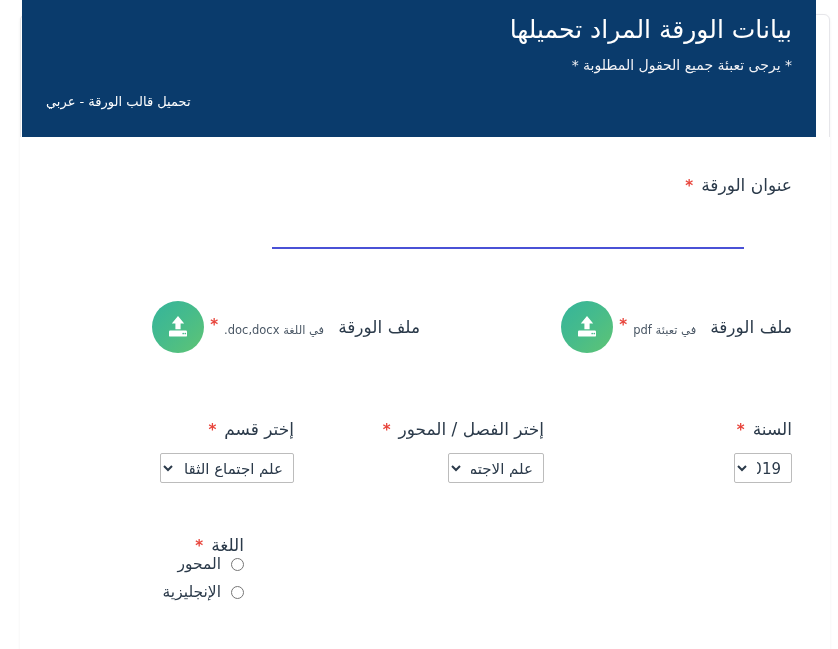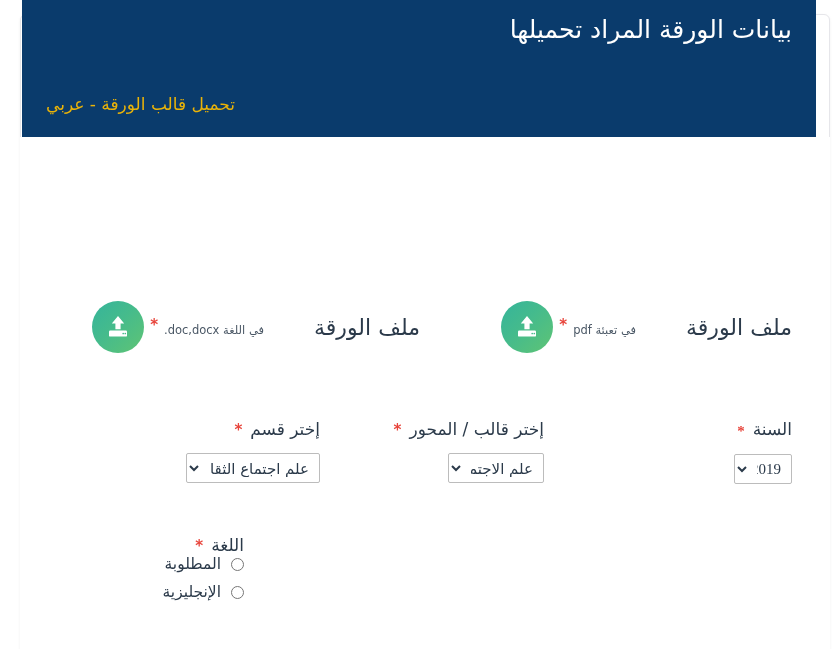--- a/index.html
+++ b/index.html
@@ -74,22 +74,22 @@
     font-size: 14px;
     font-weight: 400;
     color: #f3f3f6;
     white-space: nowrap;
   }
 
   .header-link {
     position: absolute;
     left: 24px;
     top: 94px;
-    font-size: 17px;
-    color: #eab308;
+    font-size: 13px;
+    color: #ffffff;
     text-decoration: none;
     white-space: nowrap;
     cursor: pointer;
   }
 
   
   .form-body {
     position: absolute;
     left: 20px;
     top: 137px;
@@ -155,24 +155,23 @@
     display: flex;
     flex-direction: row;
     align-items: center;
     gap: 0;
     height: 70px;
   }
   .upload-group.pdf  { right: 0; }
   .upload-group.docx { right: 372px; }
 
   .upload-label {
-    font-size: 22px;
-    color: #2b3a4a;
-    white-space: nowrap;
-    margin-left: 36px;
+    font-size: 17px;
+    color: #2b3a4a;
+    white-space: nowrap;
   }
   .upload-hint {
     font-size: 11.5px;
     color: #4b5866;
     white-space: nowrap;
     margin-inline-start: 14px;
     margin-inline-end: 2px;
     position: relative;
     top: 3px;
   }
@@ -206,23 +205,23 @@
     right: 38px;
     top: 282px;
     width: 740px;
     height: 80px;
   }
   .select-group {
     position: absolute;
     top: 0;
     text-align: right;
   }
-  .select-group.year  { right: 0; font-family: Liberation Serif, serif; }
+  .select-group.year  { right: 0; }
   .select-group.axis   { right: 248px; }
-  .select-group.dept   { right: 472px; }
+  .select-group.dept   { right: 498px; }
 
   .select-group .field-label { display: block; margin-bottom: 14px; }
 
   .sel {
     font-family: inherit;
     font-size: 15px;
     color: #2b3a4a;
     background: #ffffff;
     border: 1px solid #bcbcbc;
     border-radius: 2px;
@@ -284,25 +283,30 @@
 </style>
 </head>
 <body>
 
 <div class="page">
 
   <div class="card"></div>
 
   <div class="header">
     <div class="header-title">بيانات الورقة المراد تحميلها</div>
+    <div class="header-subtitle">* يرجى تعبئة جميع الحقول المطلوبة *</div>
     <a class="header-link">تحميل قالب الورقة - عربي</a>
   </div>
 
   <div class="form-body">
 
+    <div class="row-title">
+      <span class="field-label">عنوان الورقة</span><span class="req">*</span>
+      <input class="title-input" type="text" placeholder="" style="">
+    </div>
 
     <div class="row-uploads">
 
       <div class="upload-group pdf">
         <span class="upload-label">ملف الورقة</span>
         <span class="upload-hint">في تعبئة pdf</span>
         <span class="upload-star">*</span>
         <button class="upload-btn">
           <span>
             <svg width="28" height="28" viewBox="0 0 28 28" aria-hidden="true">
@@ -336,21 +340,21 @@
     <div class="row-selects">
 
       <div class="select-group year">
         <span class="field-label"><span>السنة</span><span class="req">*</span></span>
         <select class="sel year">
           <option>2019</option>
         </select>
       </div>
 
       <div class="select-group axis">
-        <span class="field-label"><span>إختر قالب / المحور</span><span class="req">*</span></span>
+        <span class="field-label"><span>إختر الفصل / المحور</span><span class="req">*</span></span>
         <select class="sel axis">
           <option>علم الاجتماع</option>
         </select>
       </div>
 
       <div class="select-group dept">
         <span class="field-label"><span>إختر قسم</span><span class="req">*</span></span>
         <select class="sel dept">
           <option>علم اجتماع الثقافة</option>
         </select>
@@ -359,21 +363,21 @@
     </div>
 
     <div class="row-bottom">
 
 
       <div class="lang-group">
         <span class="field-label"><span>اللغة</span><span class="req">*</span></span>
 
         <div class="radio-row">
           <input type="radio" name="lang" id="lang-ar" style="">
-          <label class="radio-label" for="lang-ar">المطلوبة</label>
+          <label class="radio-label" for="lang-ar">المحور</label>
         </div>
 
         <div class="radio-row">
           <input type="radio" name="lang" id="lang-en" style="">
           <label class="radio-label" for="lang-en">الإنجليزية</label>
         </div>
       </div>
 
     </div>
 

